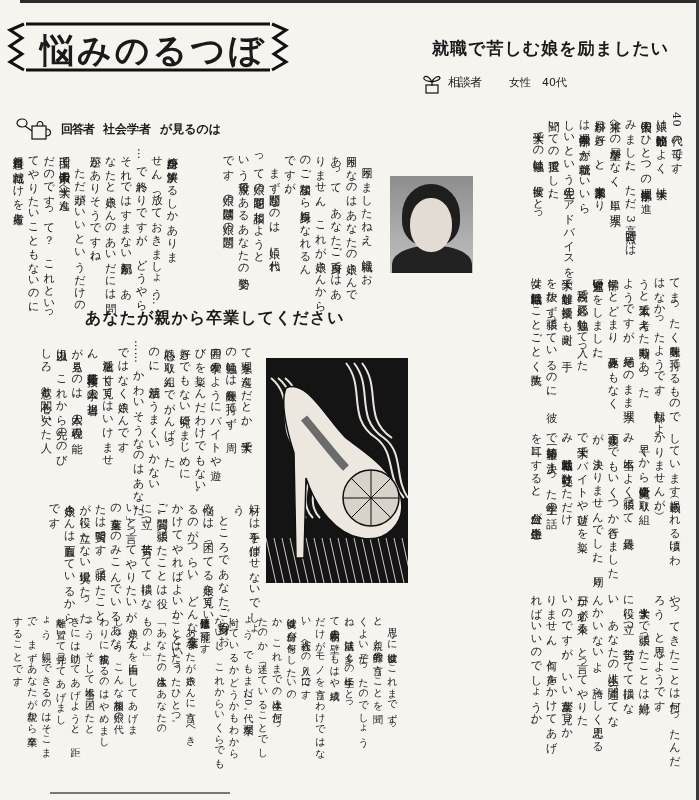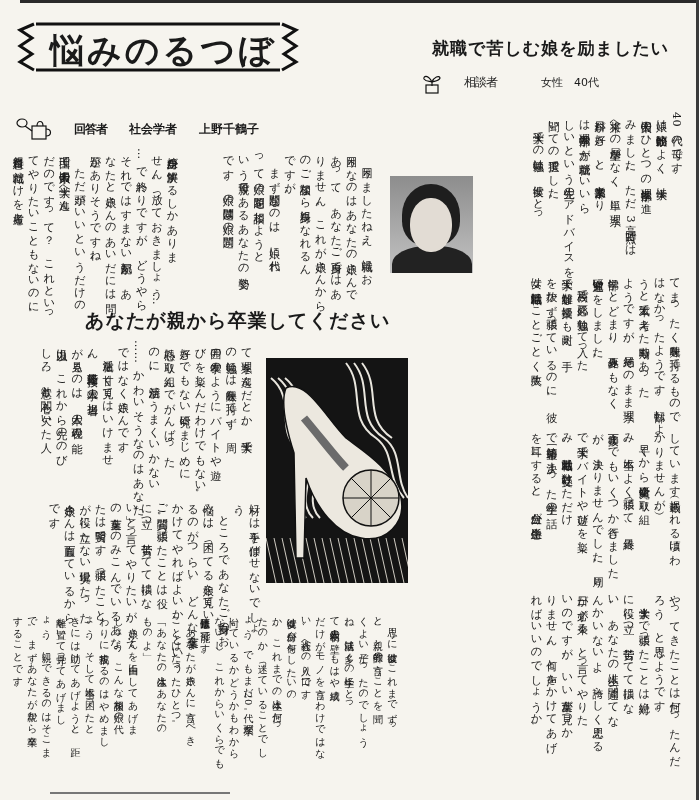--- a/index.html
+++ b/index.html
@@ -1,34 +1,34 @@
 <!DOCTYPE html>
 <html><head>
 <meta charset="utf-8">
 <style>
   html,body{margin:0;padding:0;}
   body{width:699px;height:800px;background:#f6f4ee;position:relative;overflow:hidden;font-family:"DejaVu Serif",serif;color:#1a1a1a;}
   .topbar{position:absolute;left:20px;top:0;width:679px;height:3px;background:#2a2a2a;}
   .rightedge{position:absolute;right:0;top:0;width:3px;height:800px;background:#3a3a3a;}
   .bottomline{position:absolute;left:50px;top:792px;width:180px;height:2px;background:#777;}
-  .logo{position:absolute;left:10px;top:14px;width:292px;height:64px;}
+  .logo{position:absolute;left:0;top:14px;width:292px;height:64px;}
   .logo-text{position:absolute;left:40px;top:14px;font-family:"DejaVu Sans",sans-serif;font-size:34px;font-weight:bold;letter-spacing:3px;}
   .consult-title{position:absolute;left:432px;top:37px;font-size:17px;font-weight:bold;letter-spacing:1px;}
-  .consult-meta{position:absolute;left:422px;top:70px;display:flex;align-items:center;gap:22px;font-family:"DejaVu Sans",sans-serif;font-size:11px;}
+  .consult-meta{position:absolute;left:422px;top:70px;display:flex;align-items:center;gap:6px;font-family:"DejaVu Sans",sans-serif;font-size:11px;}
   .sprout{width:20px;height:24px;}
   .handw{font-size:12px;letter-spacing:-1px;}
   .meta-val{margin-left:22px;font-weight:normal;}
-  .ans-meta{position:absolute;left:16px;top:118px;display:flex;align-items:center;gap:18px;font-family:"DejaVu Sans",sans-serif;font-size:12px;font-weight:bold;}
+  .ans-meta{position:absolute;left:16px;top:118px;display:flex;align-items:center;gap:5px;font-family:"DejaVu Sans",sans-serif;font-size:12px;font-weight:bold;}
   .can{width:40px;height:22px;}
   .ans-name{margin-left:4px;}
   .photo{position:absolute;left:390px;top:176px;width:83px;height:97px;background:linear-gradient(#8d8d8d,#c2c2c2);overflow:hidden;}
   .photo .hair{position:absolute;left:12px;top:8px;width:58px;height:62px;border-radius:50% 50% 40% 40%;background:#1e1e1e;}
   .photo .face{position:absolute;left:20px;top:22px;width:42px;height:54px;border-radius:48%;background:#e2dcd4;}
   .photo .body{position:absolute;left:2px;top:70px;width:80px;height:40px;border-radius:45% 45% 0 0;background:#222;}
-  .headline{position:absolute;left:85px;top:308px;font-size:19px;font-weight:bold;letter-spacing:1px;}
+  .headline{position:absolute;left:85px;top:308px;font-size:16px;font-weight:bold;letter-spacing:1px;}
   .illus{position:absolute;left:266px;top:358px;width:142px;height:225px;background:#141414;overflow:hidden;}
   .credit{position:absolute;left:512px;top:768px;font-family:"DejaVu Sans",sans-serif;font-size:11px;font-weight:bold;margin-top:40px;}
   .vtext{position:absolute;writing-mode:vertical-rl;font-size:11.2px;line-height:15.4px;letter-spacing:0.5px;white-space:pre;}
 </style>
 </head>
 <body>
 
 <div class="topbar"></div>
 <div class="rightedge"></div>
 
@@ -55,21 +55,21 @@
 <div class="ans-meta">
   <svg class="can" viewBox="0 0 40 22">
     <ellipse cx="6" cy="5" rx="5" ry="4" fill="none" stroke="#111" stroke-width="1.2"></ellipse>
     <path d="M9 8 L16 13" stroke="#111" stroke-width="1.2"></path>
     <rect x="16" y="8" width="14" height="13" fill="none" stroke="#111" stroke-width="1.2"></rect>
     <path d="M21 8 C21 2 27 2 27 8" fill="none" stroke="#111" stroke-width="1.2"></path>
     <path d="M30 11 C36 11 36 18 30 18" fill="none" stroke="#111" stroke-width="1.2"></path>
   </svg>
   <span class="handw">回答者</span>
   <span class="ans-name">社会学者</span>
-  <span class="ans-name">上野千鶴子</span>
+  <span class="ans-name">が見るのは</span>
 </div>
 
 <div class="photo">
   <div class="body"></div>
   <div class="hair"></div>
   <div class="face"></div>
 </div>
 
 <div class="headline">あなたが親から卒業してください</div>
 

